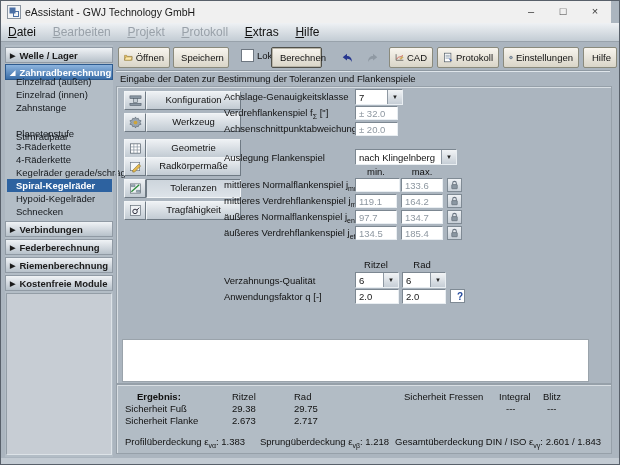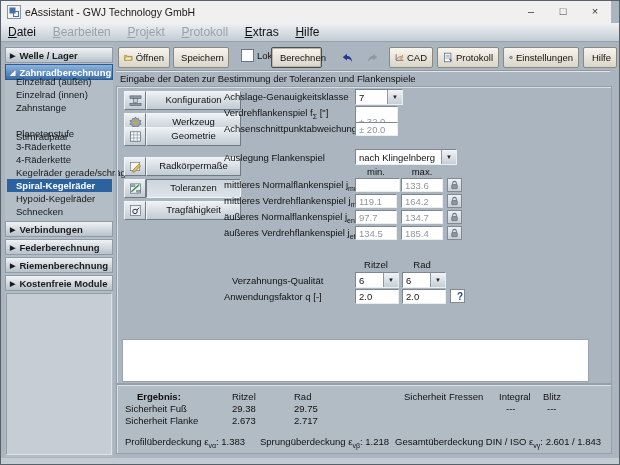--- a/index.html
+++ b/index.html
@@ -231,21 +231,21 @@
     </div>
     <div class="navbtn" style="top:26px;">
       <span class="nicon">
           <svg width="13" height="13" viewBox="0 0 14 14">
             <path d="M7 1l1 2 2-.6.6 2L13 5l-1 2 1 2-2.4.6-.6 2-2-.6-1 2-1-2-2 .6-.6-2L1 9l1-2-1-2 2.4-.6.6-2 2 .6z" fill="#9aa5b0" stroke="#3d4a57" stroke-width="0.5"></path>
             <circle cx="7" cy="7" r="2" fill="#cfa53a"></circle>
           </svg>
         </span>
       <span class="nlabel">Werkzeug</span>
     </div>
-    <div class="navbtn" style="top:40px;">
+    <div class="navbtn" style="top:52px;">
       <span class="nicon">
           <svg width="13" height="13" viewBox="0 0 14 14">
             <rect x="1.5" y="2" width="11" height="10" fill="#fff" stroke="#44505c" stroke-width="0.7"></rect>
             <path d="M1.5 5.3h11M1.5 8.6h11M5.2 2v10M8.9 2v10" stroke="#7b8894" stroke-width="0.7"></path>
           </svg>
         </span>
       <span class="nlabel">Geometrie</span>
     </div>
     <div class="navbtn" style="top:70px;">
       <span class="nicon">
@@ -279,21 +279,21 @@
 
     <div class="lbl" style="left:107px;top:4px;">Achslage-Genauigkeitsklasse</div>
     <div class="dd" style="left:238px;top:2px;width:48px;height:16px;">
       <span class="dd-val">7</span>
       <span class="dd-btn">
           <span class="arr">▼</span>
         </span>
     </div>
 
     <div class="lbl" style="left:107px;top:20px;"><span>Verdrehflankenspiel f</span><sub>Σ</sub><span> ["]</span></div>
-    <input class="tb dis" style="left: 238px; top: 19px; width: 43px; height: 30px;" value="± 32.0">
+    <input class="tb dis" style="left: 238px; top: 19px; width: 43px; height: 14px;" value="± 32.0">
 
     <div class="lbl" style="left:107px;top:36px;"><span>Achsenschnittpunktabweichung f</span><sub>a</sub><span> [µm]</span></div>
     <input class="tb dis" style="left: 238px; top: 35px; width: 43px; height: 14px;" value="± 20.0">
 
     <div class="lbl" style="left:107px;top:65px;">Auslegung Flankenspiel</div>
     <div class="dd" style="left:238px;top:62px;width:102px;height:16px;">
       <span class="dd-val">nach Klingelnberg</span>
       <span class="dd-btn">
           <span class="arr">▼</span>
         </span>
@@ -338,21 +338,21 @@
     <button class="lock" style="left:330px;top:139px;">
         <svg width="11" height="11" viewBox="0 0 12 12">
           <path d="M4 5V3.5a2 2 0 014 0V5" fill="none" stroke="#6b7682" stroke-width="1.1"></path>
           <rect x="3" y="5" width="6" height="4.5" rx="0.5" fill="#8b97a2" stroke="#5a6670" stroke-width="0.7"></rect>
         </svg>
       </button>
 
     <div class="colhdr" style="left:238px;top:172px;">Ritzel</div>
     <div class="colhdr" style="left:284px;top:172px;">Rad</div>
 
-    <div class="lbl" style="left:107px;top:188px;margin-left:8px;">Verzahnungs-Qualität</div>
+    <div class="lbl" style="left:107px;top:188px;">Verzahnungs-Qualität</div>
     <div class="dd" style="left:238px;top:185px;width:44px;height:16px;">
       <span class="dd-val">6</span>
       <span class="dd-btn">
           <span class="arr">▼</span>
         </span>
     </div>
     <div class="dd" style="left:285px;top:185px;width:44px;height:16px;">
       <span class="dd-val">6</span>
       <span class="dd-btn">
           <span class="arr">▼</span>

